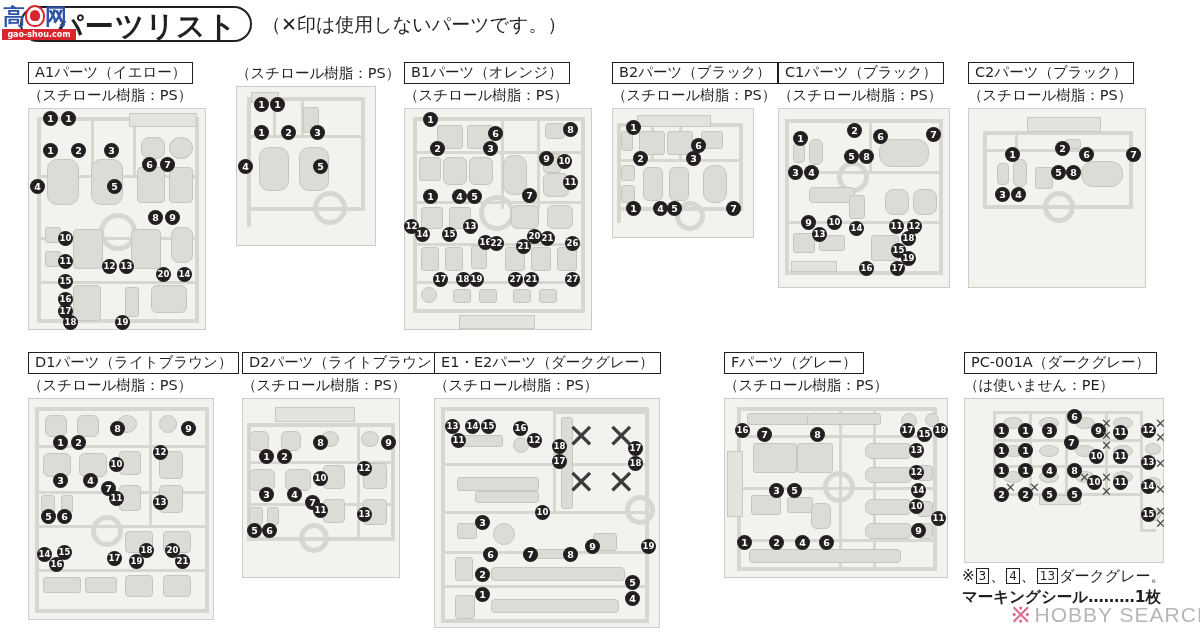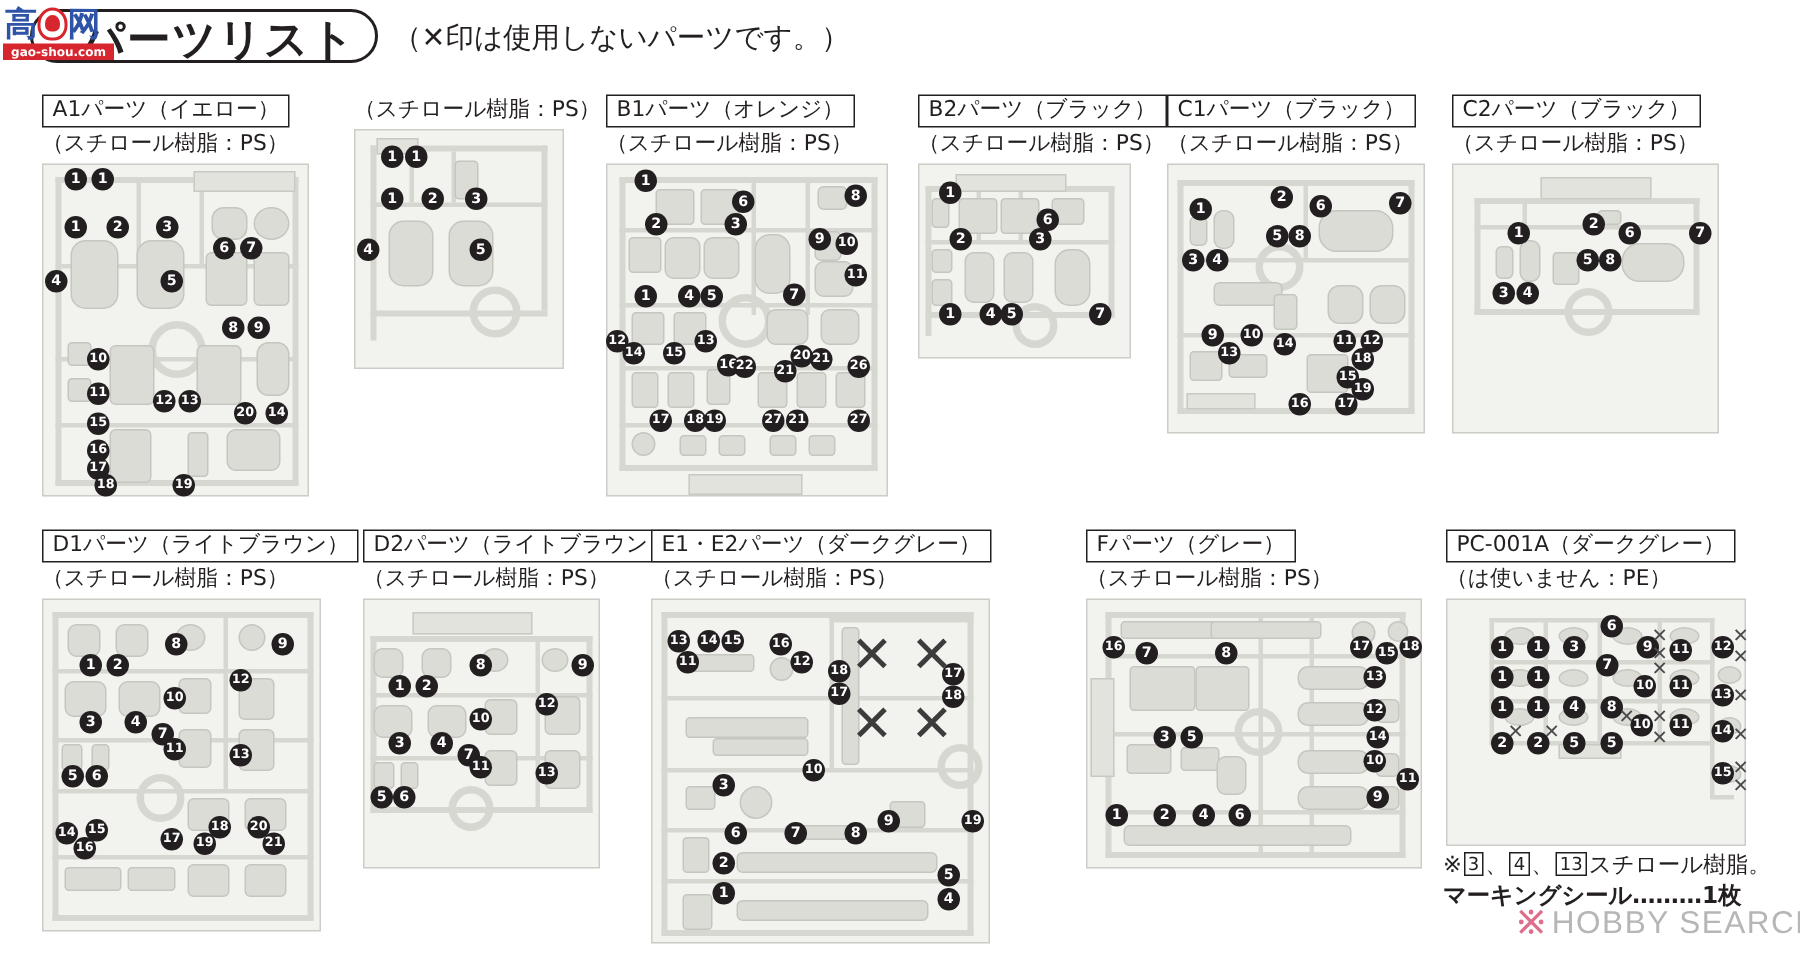--- a/index.html
+++ b/index.html
@@ -673,20 +673,20 @@
     <div class="xmark" style="left:190px;top:32px;">✕</div>
     <div class="xmark" style="left:190px;top:58px;">✕</div>
     <div class="xmark" style="left:190px;top:106px;">✕</div>
     <div class="xmark" style="left:190px;top:118px;">✕</div>
     <div class="xmark" style="left:190px;top:84px;">✕</div>
   </div>
 </div>
 
 <div id="footer-notes">
   <div class="fn mid">
-    <span>※</span><span class="boxnum">3</span><span>、</span><span class="boxnum">4</span><span>、</span><span class="boxnum">13</span><span>スチロール樹脂。</span>
+    <span>※</span><span class="boxnum">3</span><span>、</span><span class="boxnum">4</span><span>、</span><span class="boxnum">13</span><span>ダークグレー。</span>
   </div>
   <div class="fn">マーキングシール………1枚</div>
 </div>
 
 <div id="hs-wm">
   <span class="hs-mark">※</span><span>HOBBY SEARCH</span>
 </div>
 
 </body></html>

